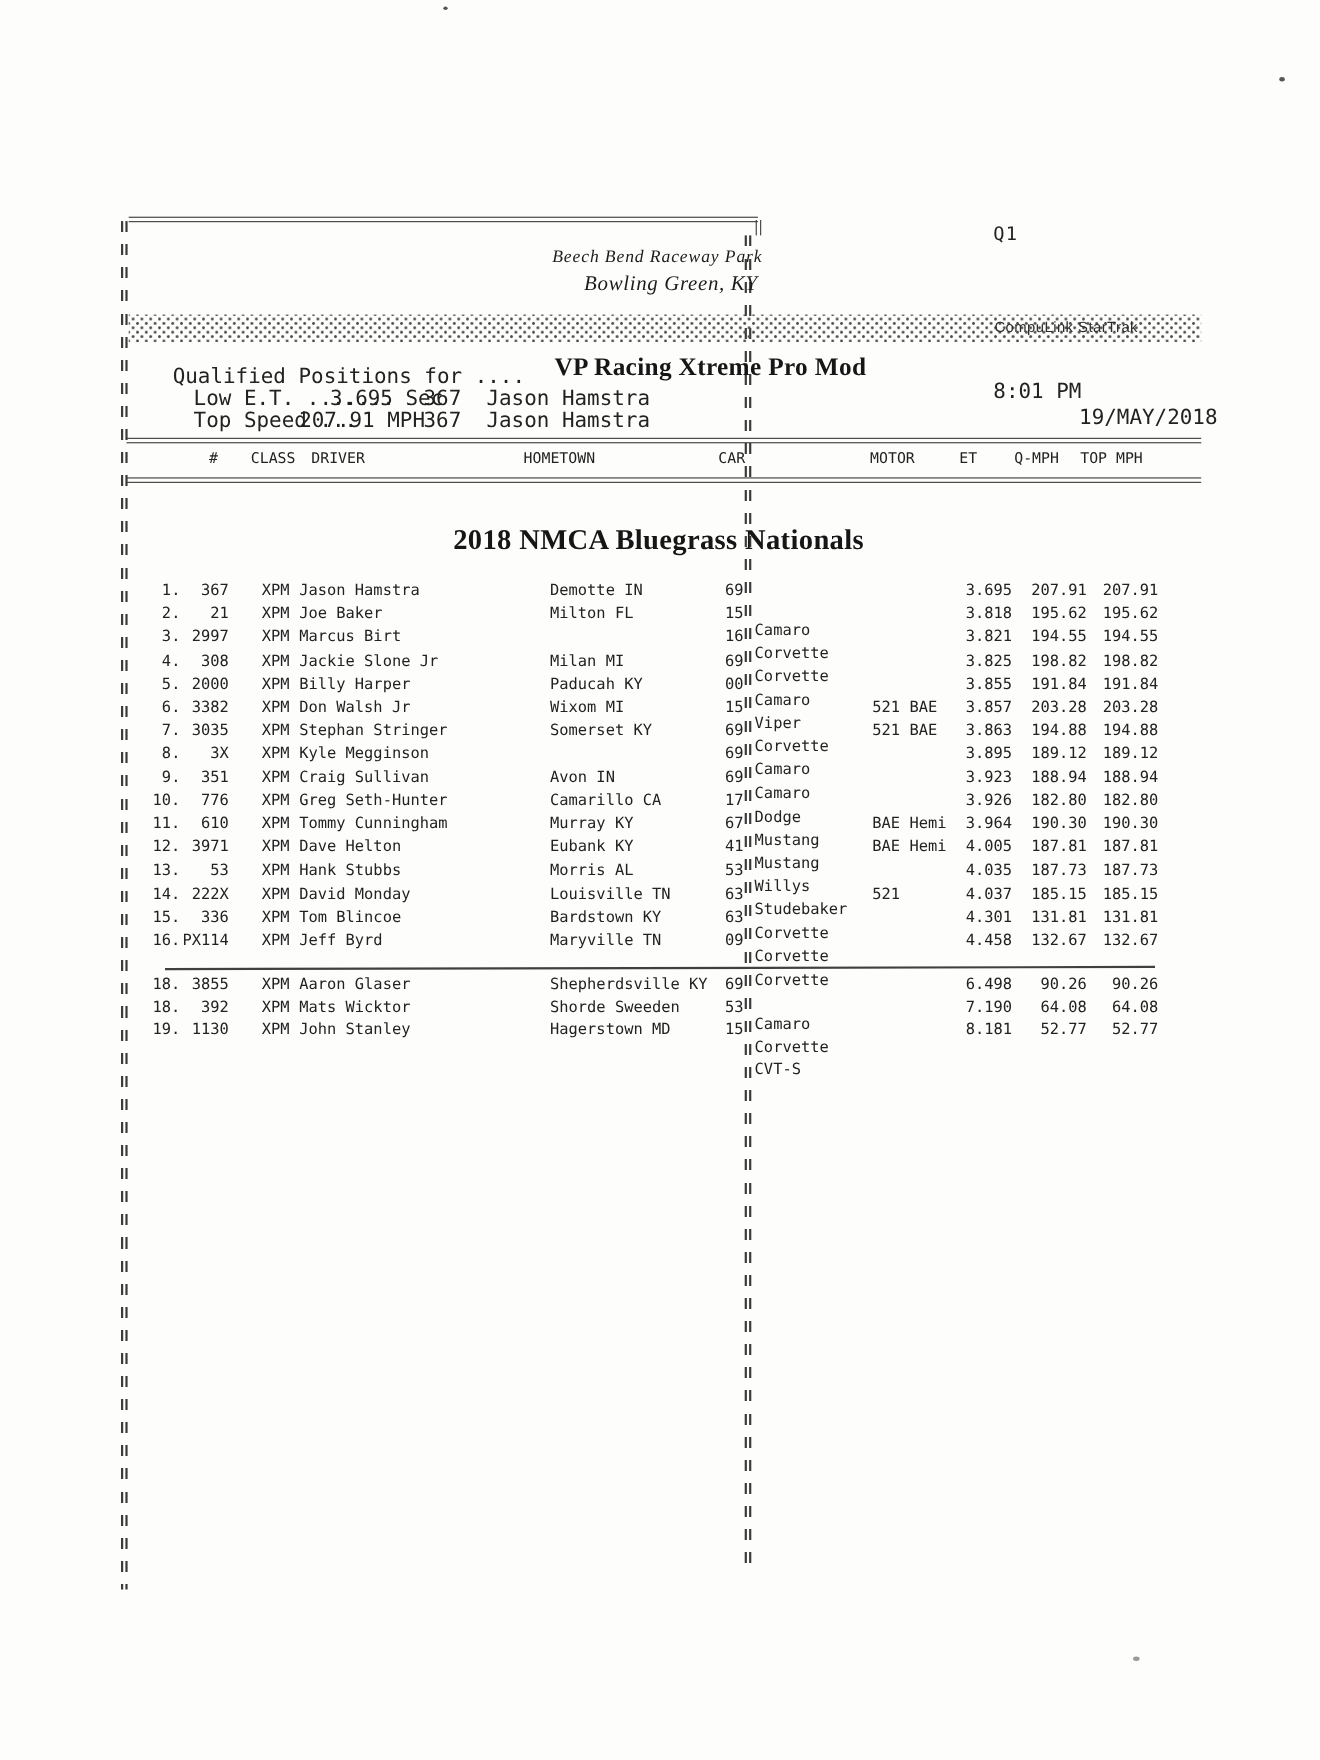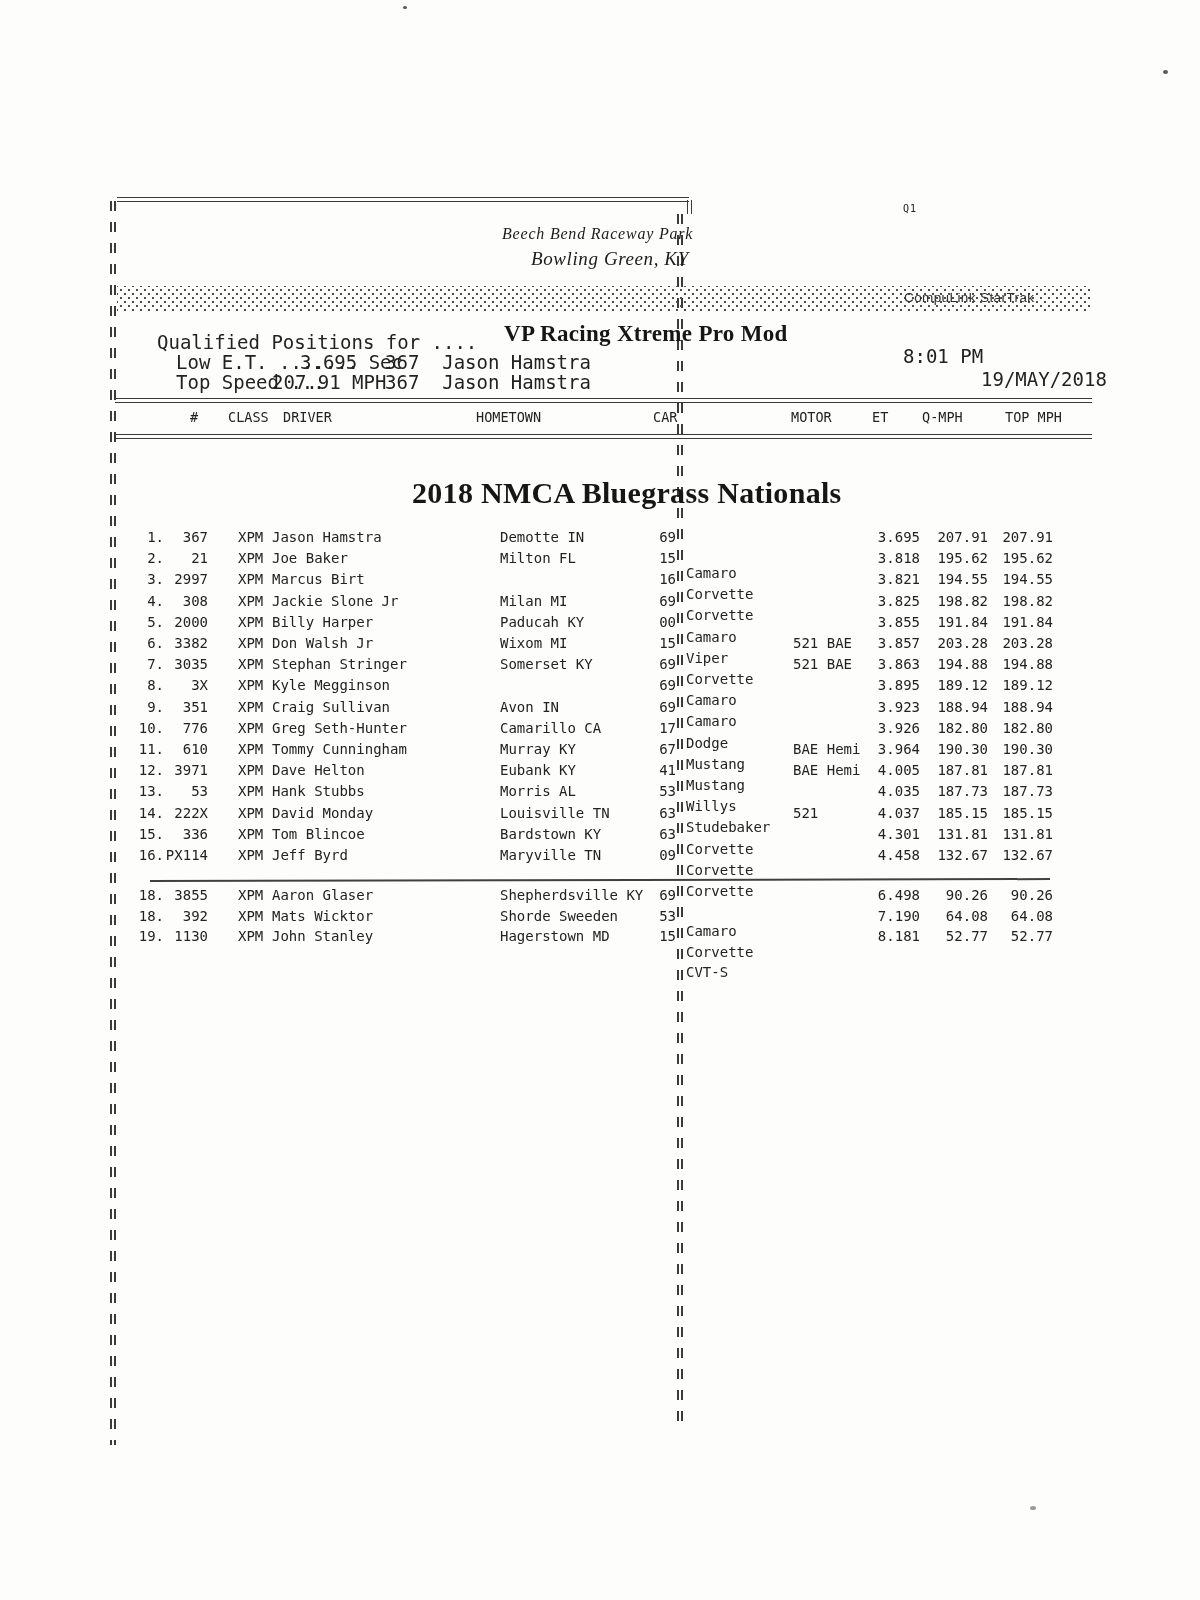--- a/index.html
+++ b/index.html
@@ -16,21 +16,21 @@
   
   .hrule{
     position:absolute;height:3px;background:transparent;
     border-top:1.3px solid #3a3a3a;border-bottom:1.3px solid #3a3a3a;
   }
   
   .vrule{
     position:absolute;width:3px;
     border-left:1.3px solid #3a3a3a;border-right:1.3px solid #3a3a3a;
   }
-  .session{left:903px;top:203px;font-size:10px;letter-spacing:1px;}
+  .session{left:903px;top:203px;font-size:17px;letter-spacing:1px;}
   .track{left:502px;top:225px;font-family:"Liberation Serif",serif;font-style:italic;font-size:16px;letter-spacing:.8px;color:#1c1c1c;}
   .city{left:531px;top:248px;font-family:"Liberation Serif",serif;font-style:italic;font-size:19px;letter-spacing:.6px;color:#1c1c1c;}
   .band{
     left:117px;top:286px;width:975px;height:25px;position:absolute;
     background-image:
       radial-gradient(circle,#4d4d4d 1.05px,rgba(0,0,0,0) 1.45px),
       radial-gradient(circle,#4d4d4d 1.05px,rgba(0,0,0,0) 1.45px);
     background-size:8px 8px;background-position:0 0,4px 4px;
   }
   .bandtext{
@@ -42,21 +42,21 @@
   .lowet-label{left:176px;top:351px;}
   .lowet-value{left:300px;top:351px;}
   .lowet-holder{left:385px;top:351px;}
   .tspd-label{left:176px;top:371px;}
   .tspd-value{left:272px;top:371px;}
   .tspd-holder{left:385px;top:371px;}
   .vptitle{left:504px;top:321px;font-family:"Liberation Serif",serif;font-weight:bold;font-size:23px;color:#161616;letter-spacing:.3px;}
   .ptime{left:903px;top:345px;}
   .pdate{left:981px;top:345px;margin-top:23px;}
   .th{position:absolute;top:409px;font-size:13.5px;white-space:pre;color:#222;}
-  .eventtitle{left:412px;top:476px;font-family:"Liberation Serif",serif;font-weight:bold;font-size:30px;color:#161616;letter-spacing:.3px;}
+  .eventtitle{left:412px;top:476px;font-family:"Liberation Serif",serif;font-weight:bold;font-size:26px;color:#161616;letter-spacing:.3px;}
   .tbody{position:absolute;left:0;top:0;width:1200px;height:1600px;}
   .row{position:absolute;left:0;width:1200px;height:20px;font-size:14px;line-height:20px;}
   .row span{position:absolute;white-space:pre;}
   .c-pos   {left:118px;width:46px;text-align:right;}
   .c-num   {left:128px;width:80px;text-align:right;}
   .c-cls   {left:238px;}
   .c-driver{left:272px;}
   .c-home  {left:500px;}
   .c-year  {left:630px;width:46px;text-align:right;}
   .c-model {left:686px;margin-top:36px;}
@@ -106,21 +106,21 @@
 
   <div class="hrule" style="left:115px;top:398px;width:977px;"></div>
   <span class="th" style="left:190px;">#</span>
   <span class="th" style="left:228px;">CLASS</span>
   <span class="th" style="left:283px;">DRIVER</span>
   <span class="th" style="left:476px;">HOMETOWN</span>
   <span class="th" style="left:653px;">CAR</span>
   <span class="th" style="left:791px;">MOTOR</span>
   <span class="th" style="left:872px;">ET</span>
   <span class="th" style="left:922px;">Q-MPH</span>
-  <span class="th" style="left:982px;margin-left:23px;">TOP MPH</span>
+  <span class="th" style="left:982px;">TOP MPH</span>
   <div class="hrule" style="left:115px;top:434px;width:977px;"></div>
 
   <div class="abs eventtitle">2018 NMCA Bluegrass Nationals</div>
 
   <div class="tbody">
       <div class="row" style="top: 527px;">
     <span class="c-pos">1.</span>
     <span class="c-num">367</span>
     <span class="c-cls">XPM</span>
     <span class="c-driver">Jason Hamstra</span>

